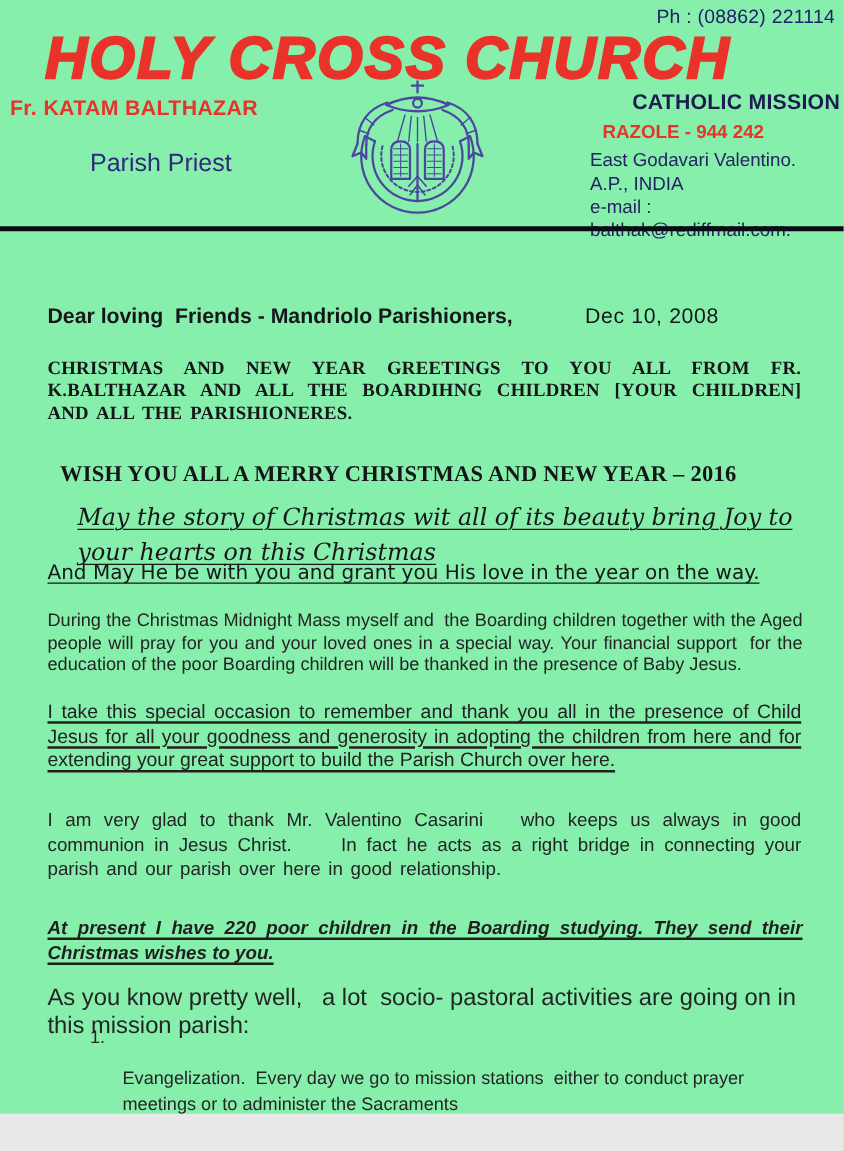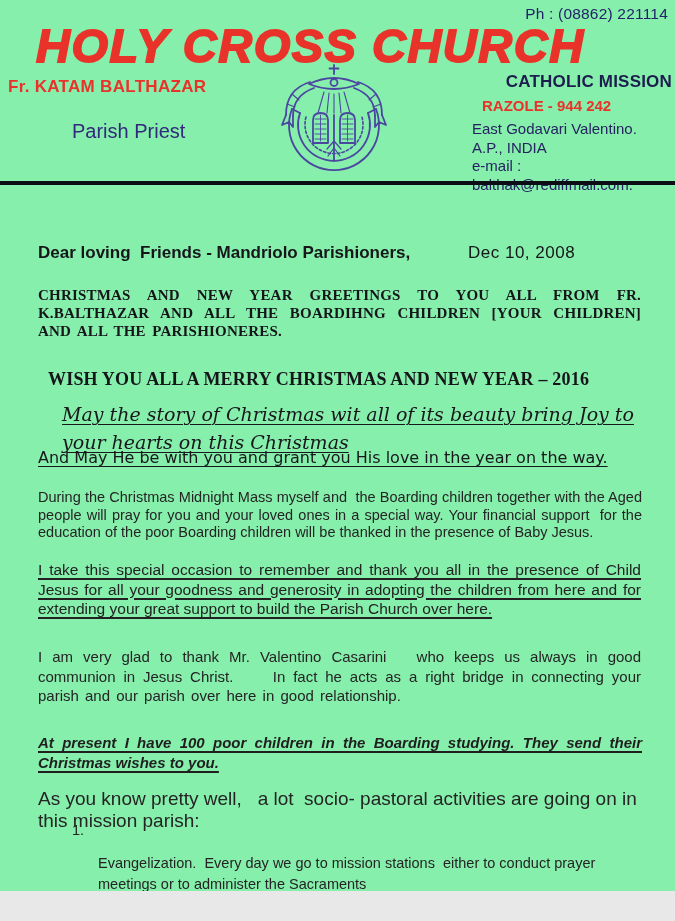--- a/index.html
+++ b/index.html
@@ -128,21 +128,21 @@
   <div class="abs sans during">During the Christmas Midnight Mass myself and &nbsp;the Boarding children together with the Aged people will pray for you and your loved ones in a special way. Your financial support &nbsp;for the education of the poor Boarding children will be thanked in the presence of Baby Jesus.</div>
 
   <div class="abs blessing">
     <span class="u">And May He be with you and grant you His love in the year on the way.</span>
   </div>
 
   <div class="abs sans occasion">I take this special occasion to remember and thank you all in the presence of Child Jesus for all your goodness and generosity in adopting the children from here and for extending your great support to build the Parish Church over here.</div>
 
   <div class="abs sans glad">I am very glad to thank Mr. Valentino Casarini &nbsp; who keeps us always in good communion in Jesus Christ. &nbsp; &nbsp; In fact he acts as a right bridge in connecting your parish and our parish over here in good relationship.</div>
 
-  <div class="abs sans present">At present I have 100 poor children in the Boarding studying. They send their Christmas wishes to you.</div>
+  <div class="abs sans present">At present I have 220 poor children in the Boarding studying. They send their Christmas wishes to you.</div>
 
   <div class="abs sans know">As you know pretty well, &nbsp; a lot &nbsp;socio- pastoral activities are going on in this mission parish:</div>
 
   <div class="abs sans list-row">
     <span class="num">1.</span>
     <span class="text">Evangelization. &nbsp;Every day we go to mission stations &nbsp;either to conduct prayer meetings or to administer the Sacraments</span>
   </div>
 
 </div>
 

